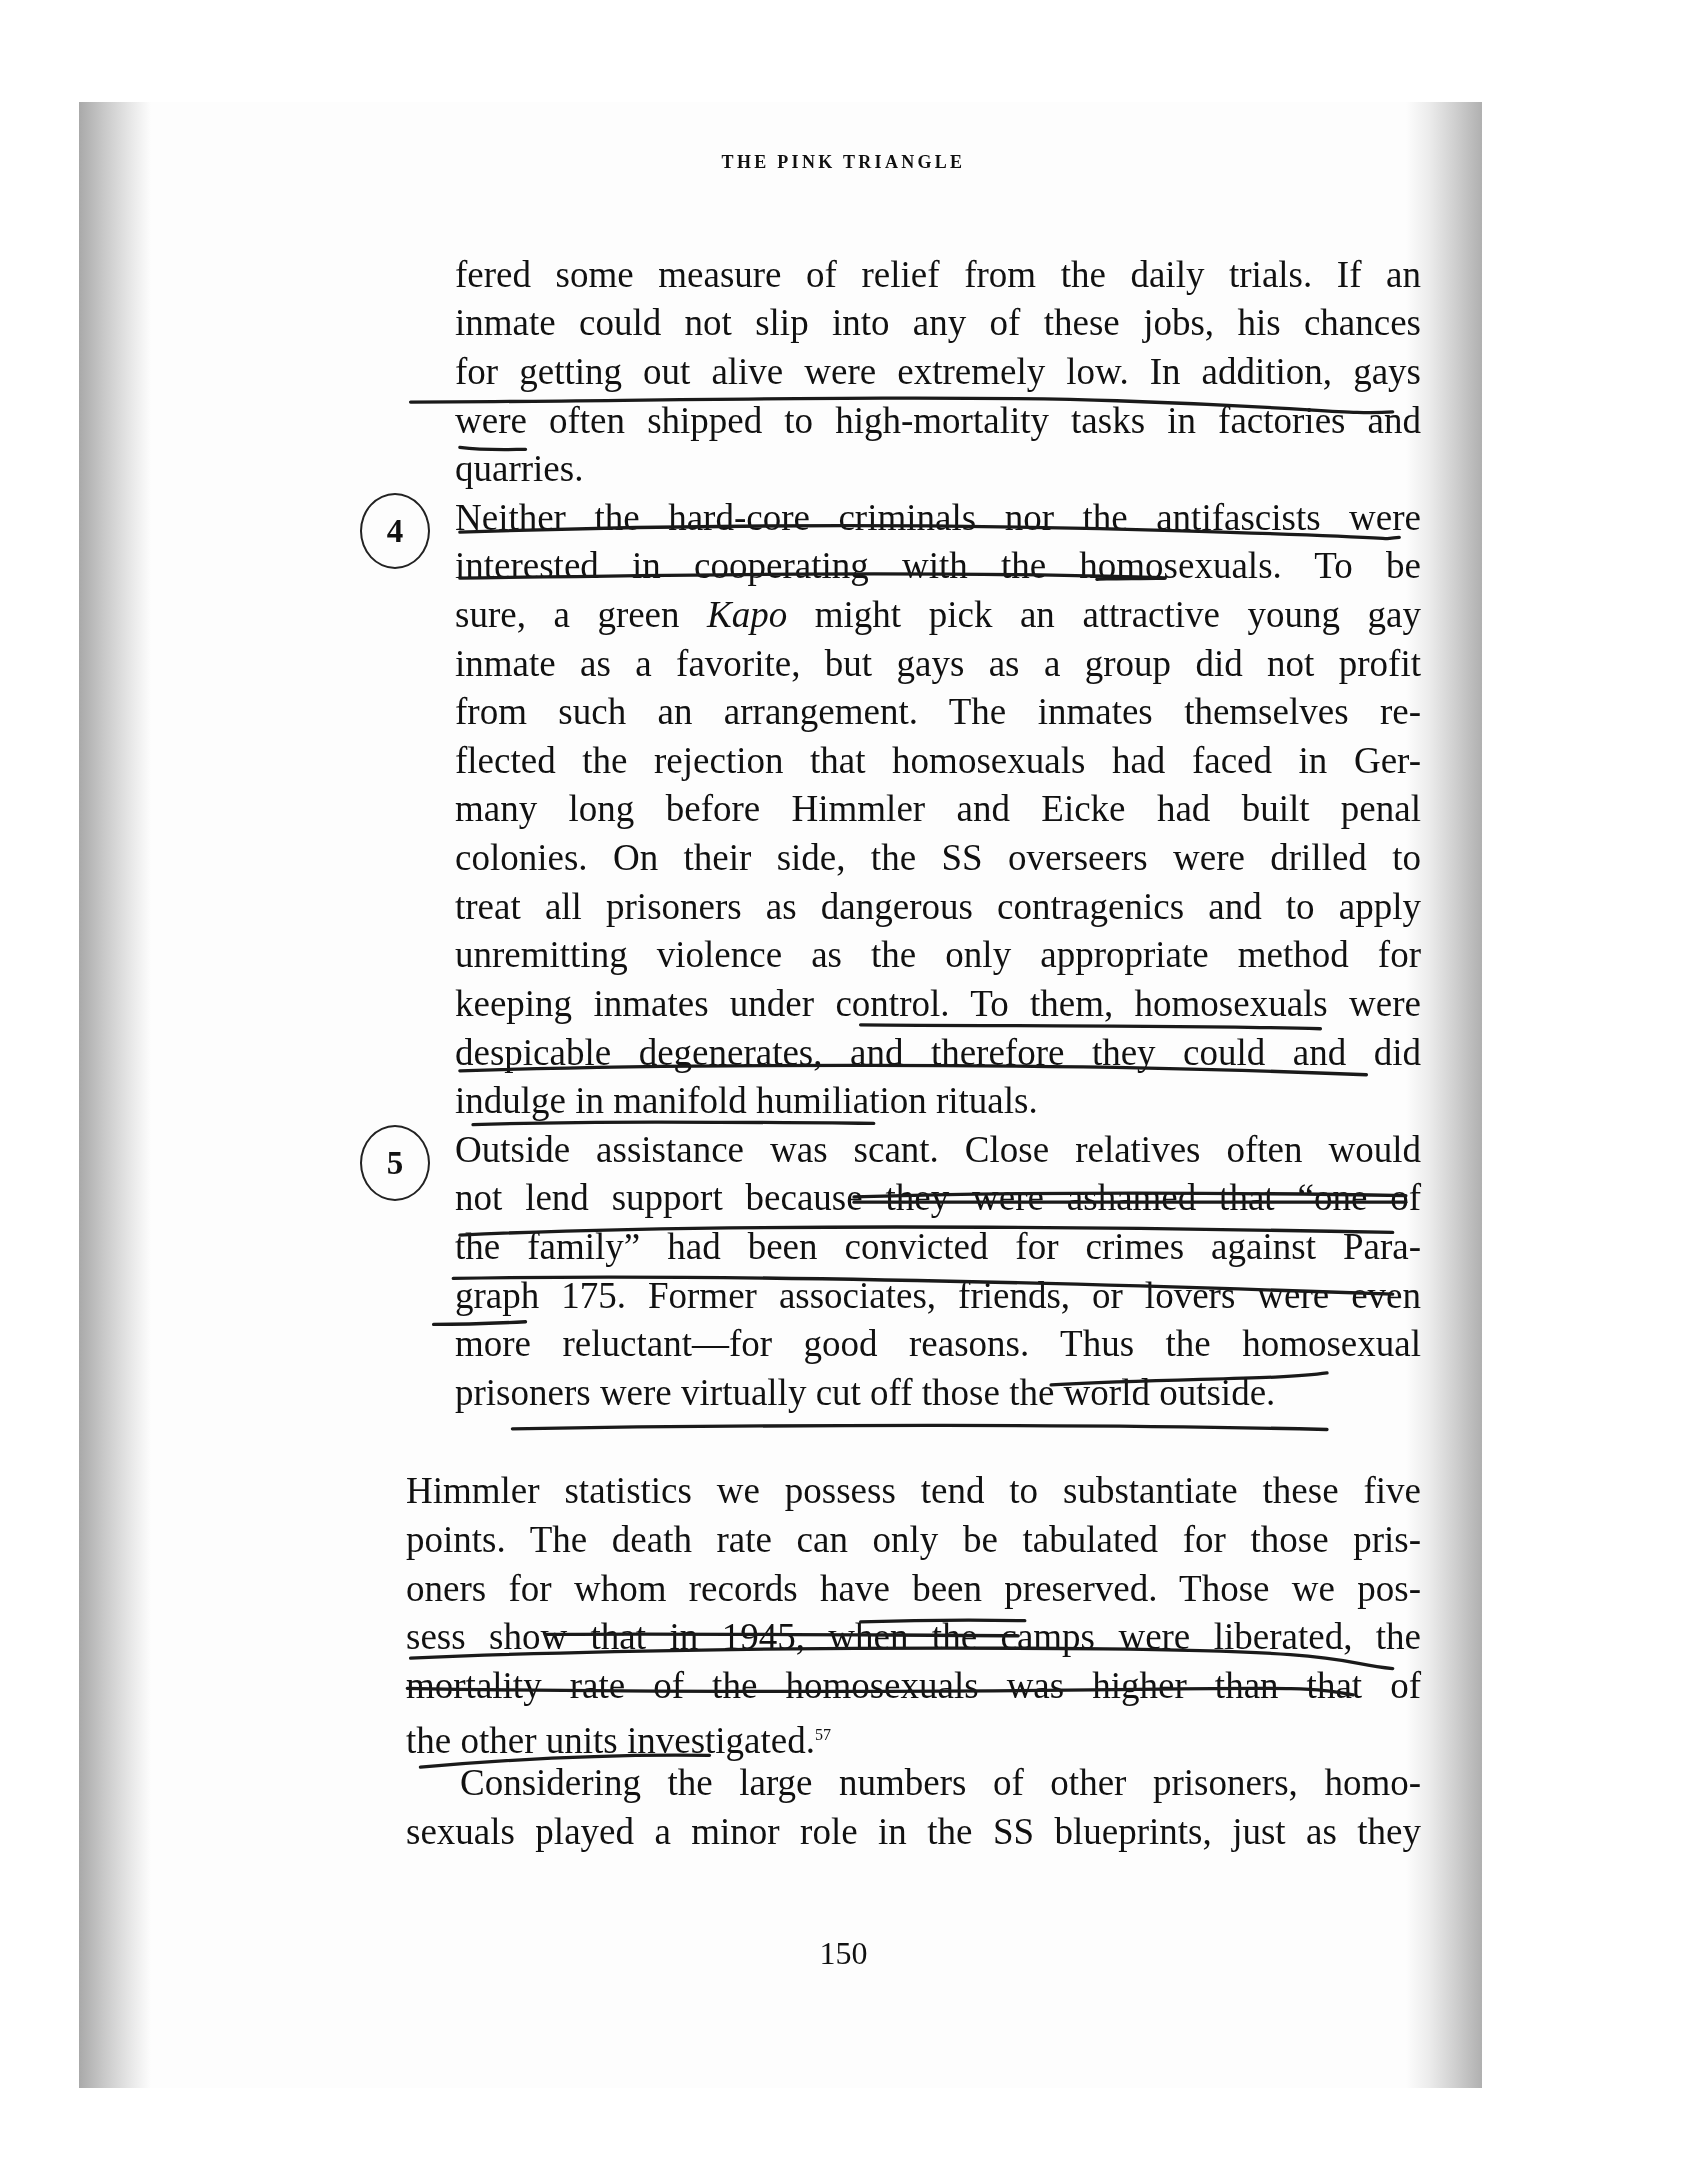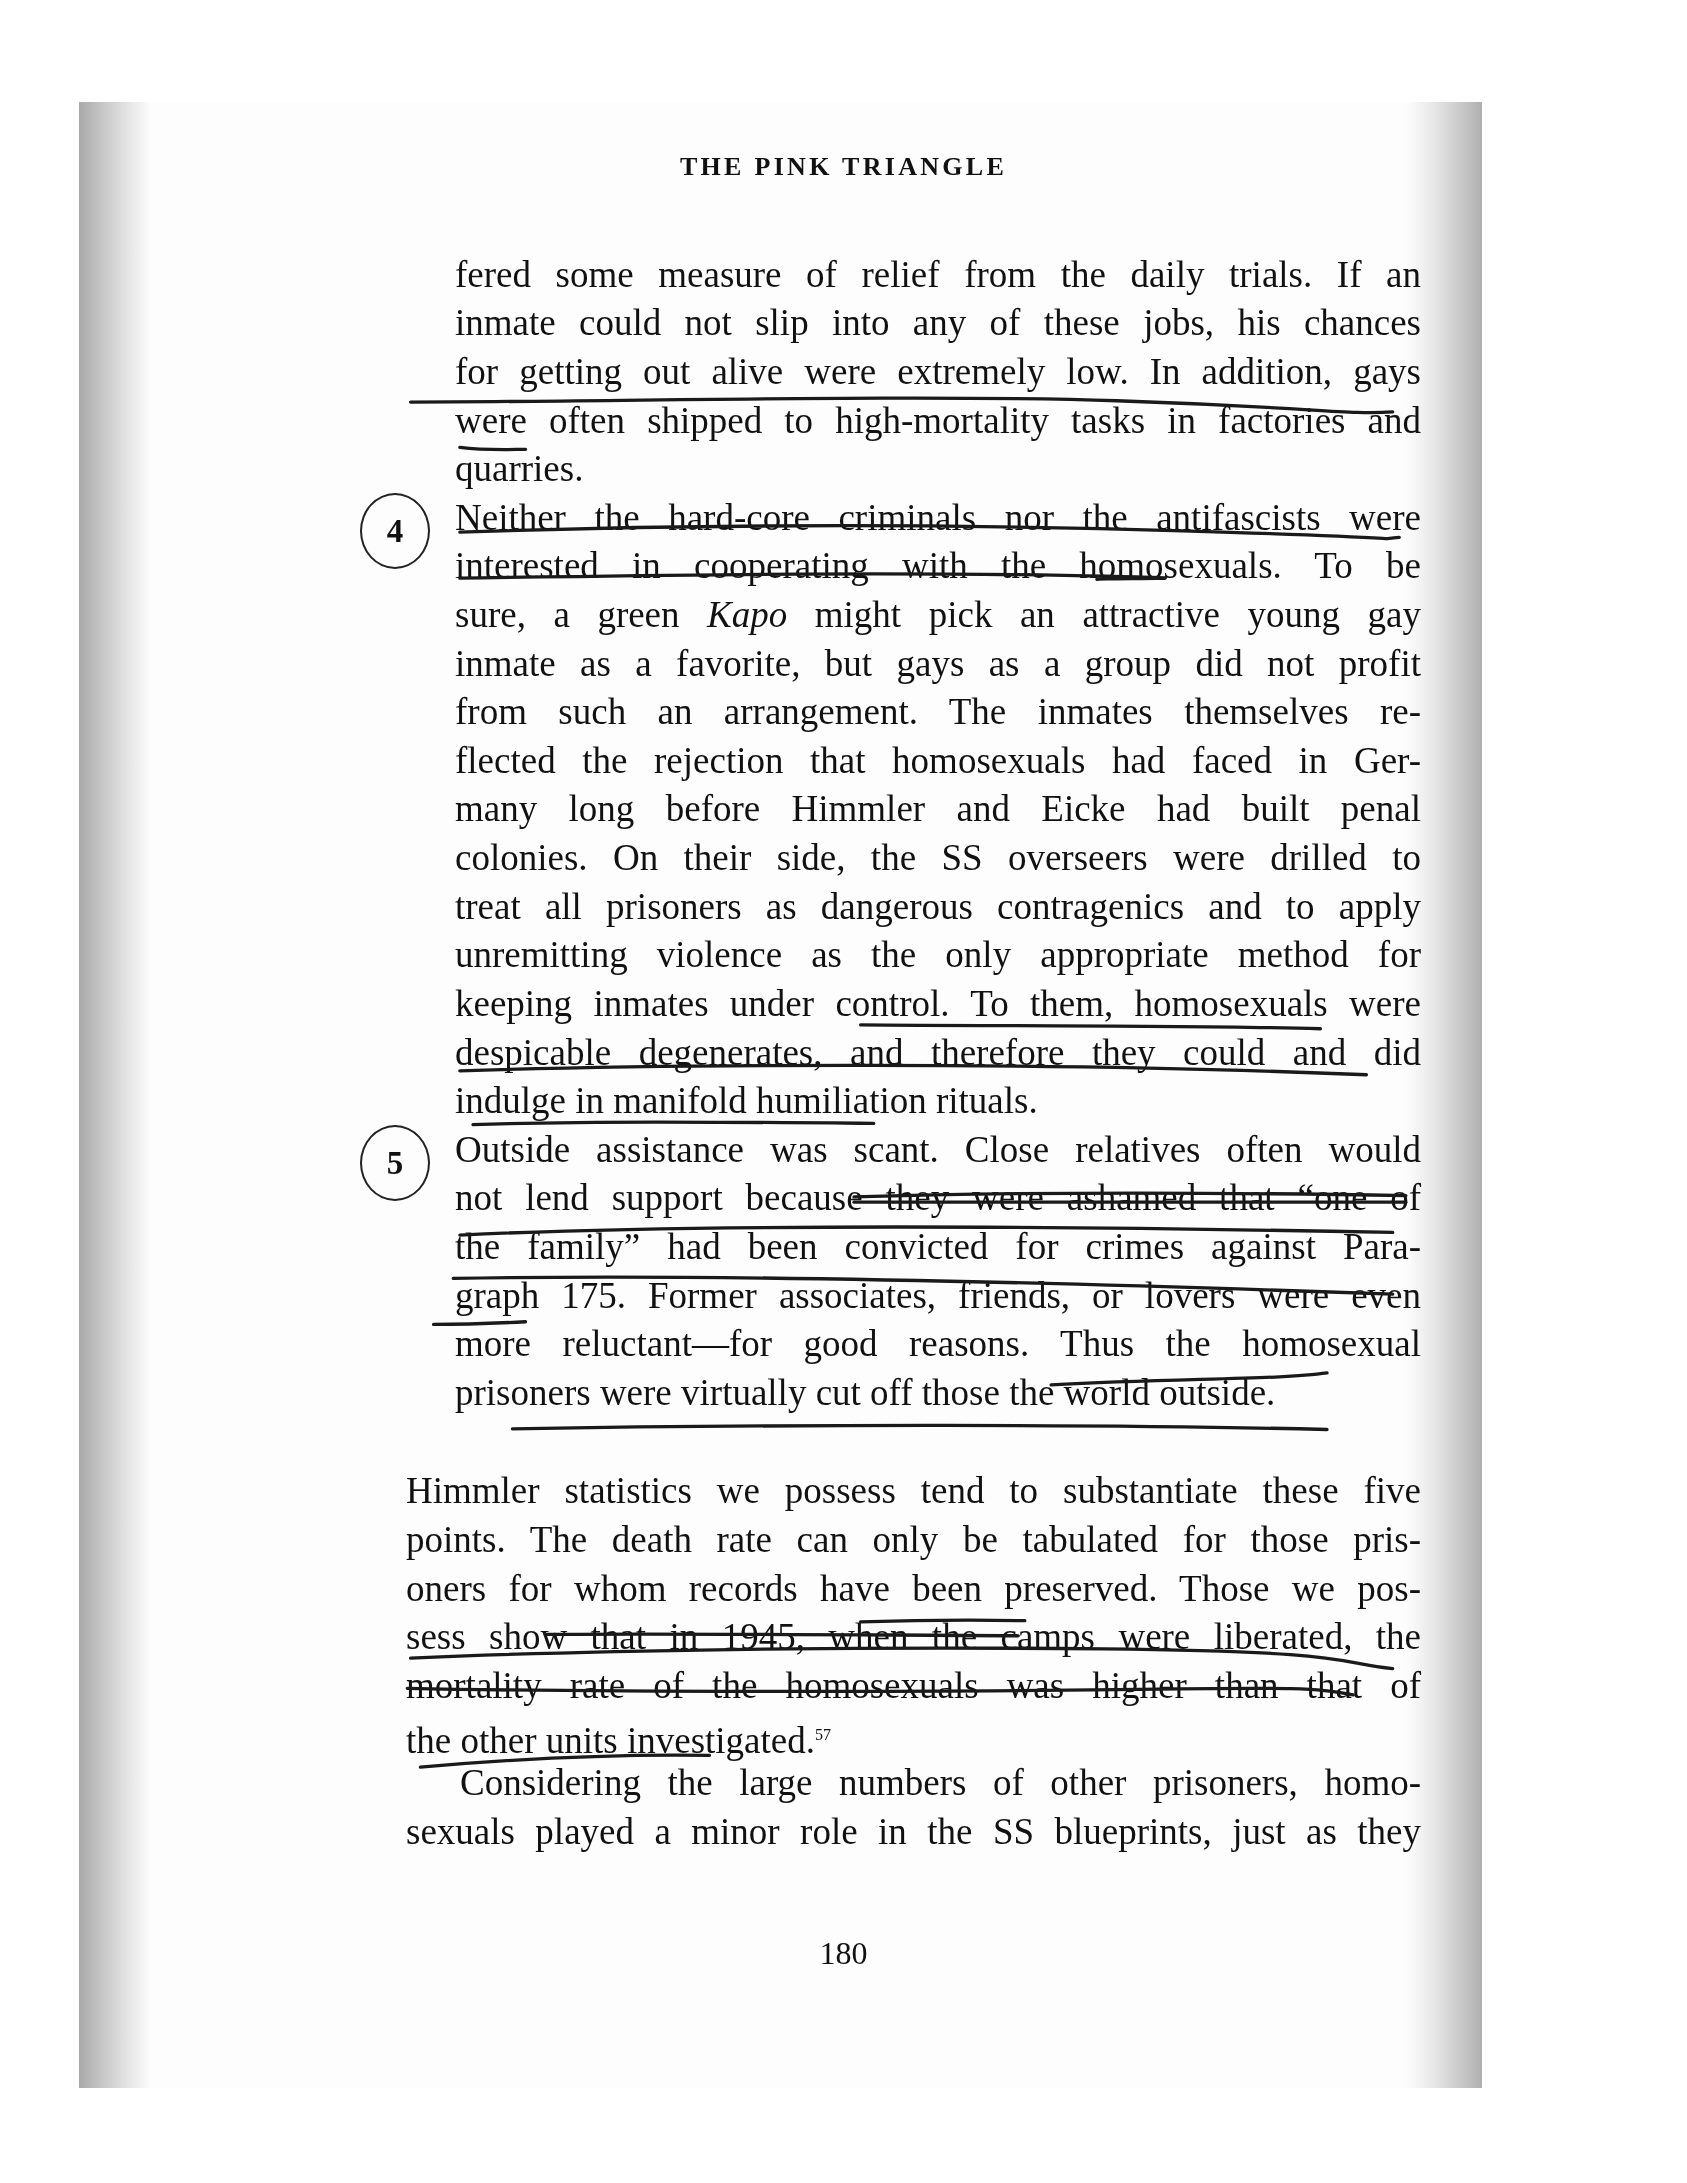--- a/index.html
+++ b/index.html
@@ -14,21 +14,21 @@
   .gutter-left {
     position: absolute; left: 79px; top: 102px; width: 72px; height: 1986px;
     background: linear-gradient(to right, #a9a9a9 0%, #c9c9c9 35%, #eaeaea 75%, #fdfdfd 100%);
   }
   .gutter-right {
     position: absolute; left: 1406px; top: 102px; width: 76px; height: 1986px;
     background: linear-gradient(to right, #fdfdfd 0%, #ececec 30%, #cfcfcf 65%, #b0b0b0 100%);
   }
   .running-head {
     position: absolute; left: 0; width: 1687px; top: 152px; text-align: center;
-    font-size: 26px; letter-spacing: 3.3px; font-weight: bold;
+    font-size: 18px; letter-spacing: 3.3px; font-weight: bold;
   }
   .line {
     position: absolute; left: 455px; width: 966px; font-size: 37px; line-height: 49px;
     white-space: nowrap; text-align: justify; text-align-last: justify;
   }
   .line.last { text-align-last: left; }
   .line.outdent { left: 406px; width: 1015px; }
   .line.indent { left: 460px; width: 961px; }
   .marker {
     position: absolute; width: 66px; height: 72px; border: 2px solid #222; border-radius: 50%;
@@ -107,14 +107,14 @@
     <path d="M1600 2108 C 1800 2098, 1950 2100, 2020 2090"></path>
     <path d="M780 2175 C 1200 2168, 1700 2168, 2020 2176"></path>
     <path d="M625 2524 C 900 2512, 1300 2506, 1680 2510 S 2030 2530, 2120 2540"></path>
     <path d="M620 2570 C 900 2576, 1400 2576, 1700 2572 S 2000 2570, 2060 2580"></path>
     <path d="M1310 2469 C 1400 2466, 1500 2466, 1560 2467"></path>
     <path d="M830 2488 C 1000 2486, 1200 2488, 1550 2490"></path>
     <path d="M640 2690 C 800 2676, 950 2670, 1080 2672"></path>
   </g>
 </svg>
 
-<div class="pagenum">180</div>
+<div class="pagenum">150</div>
 
 
 </body></html>

